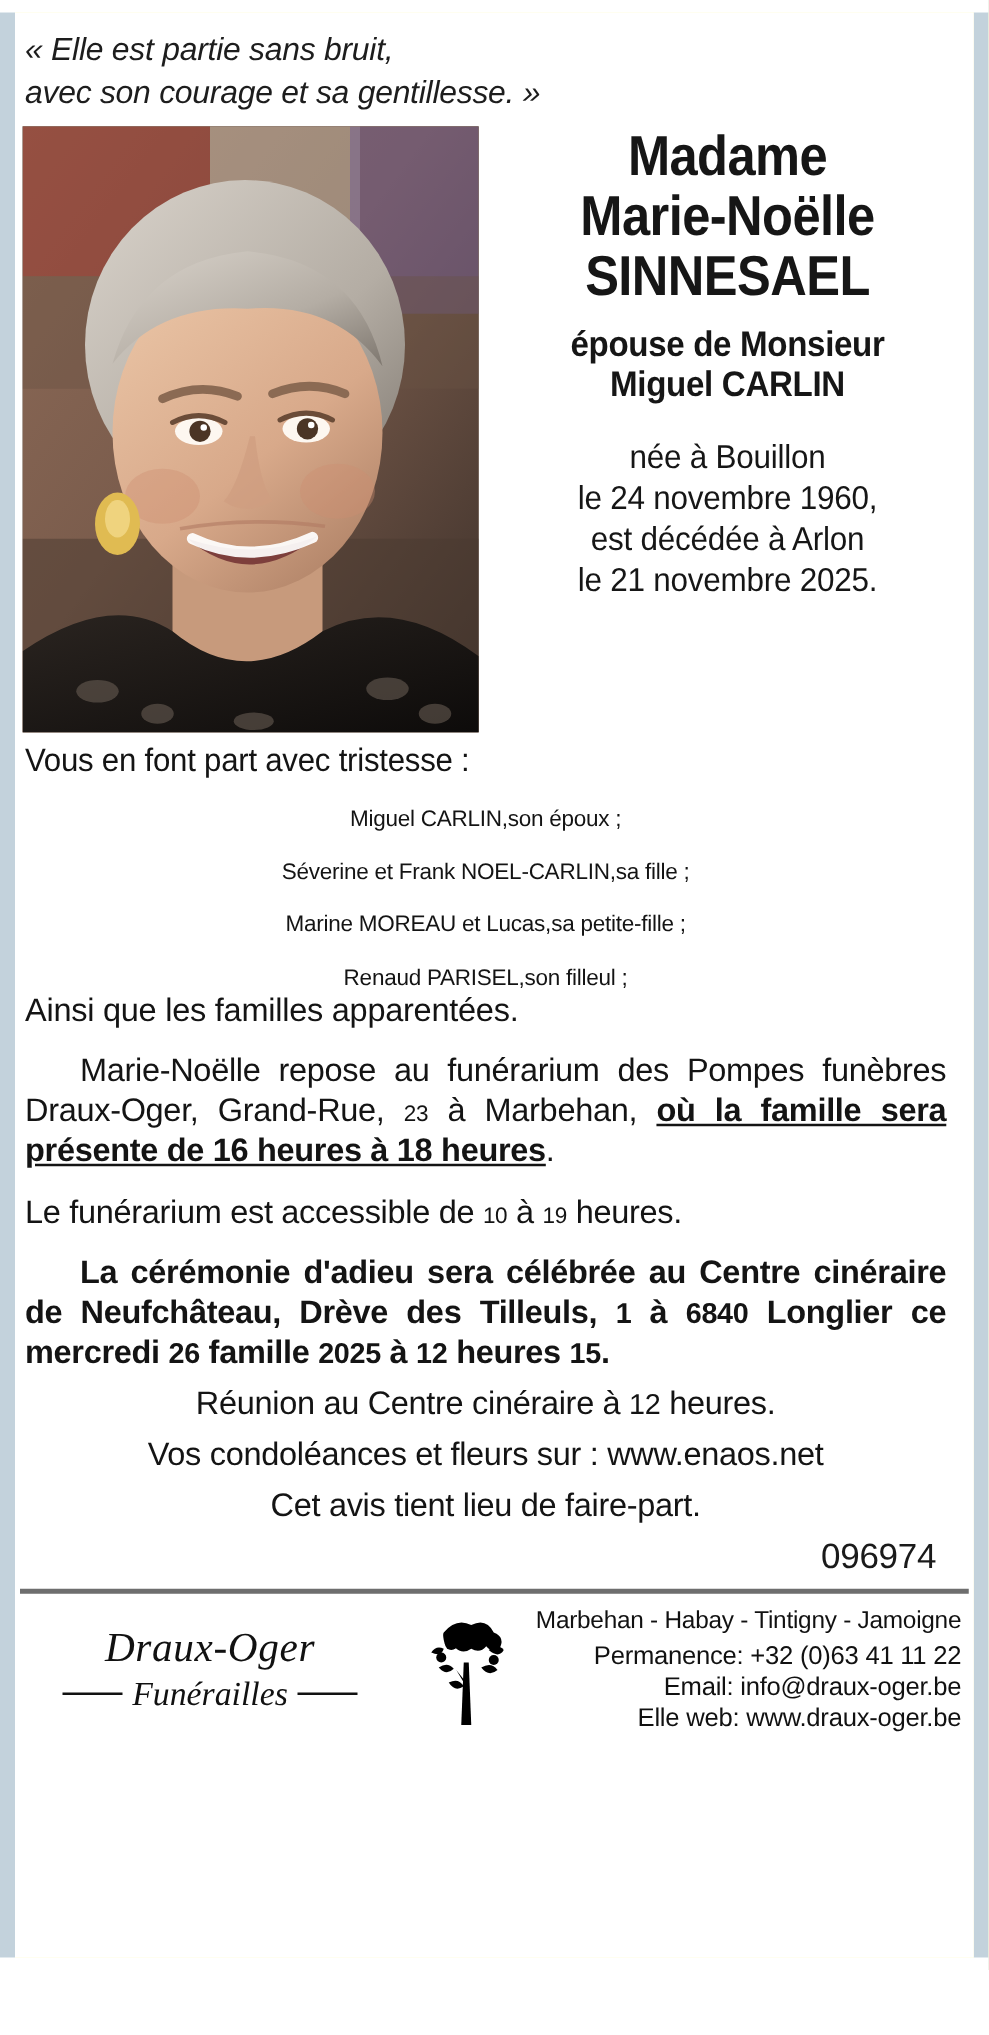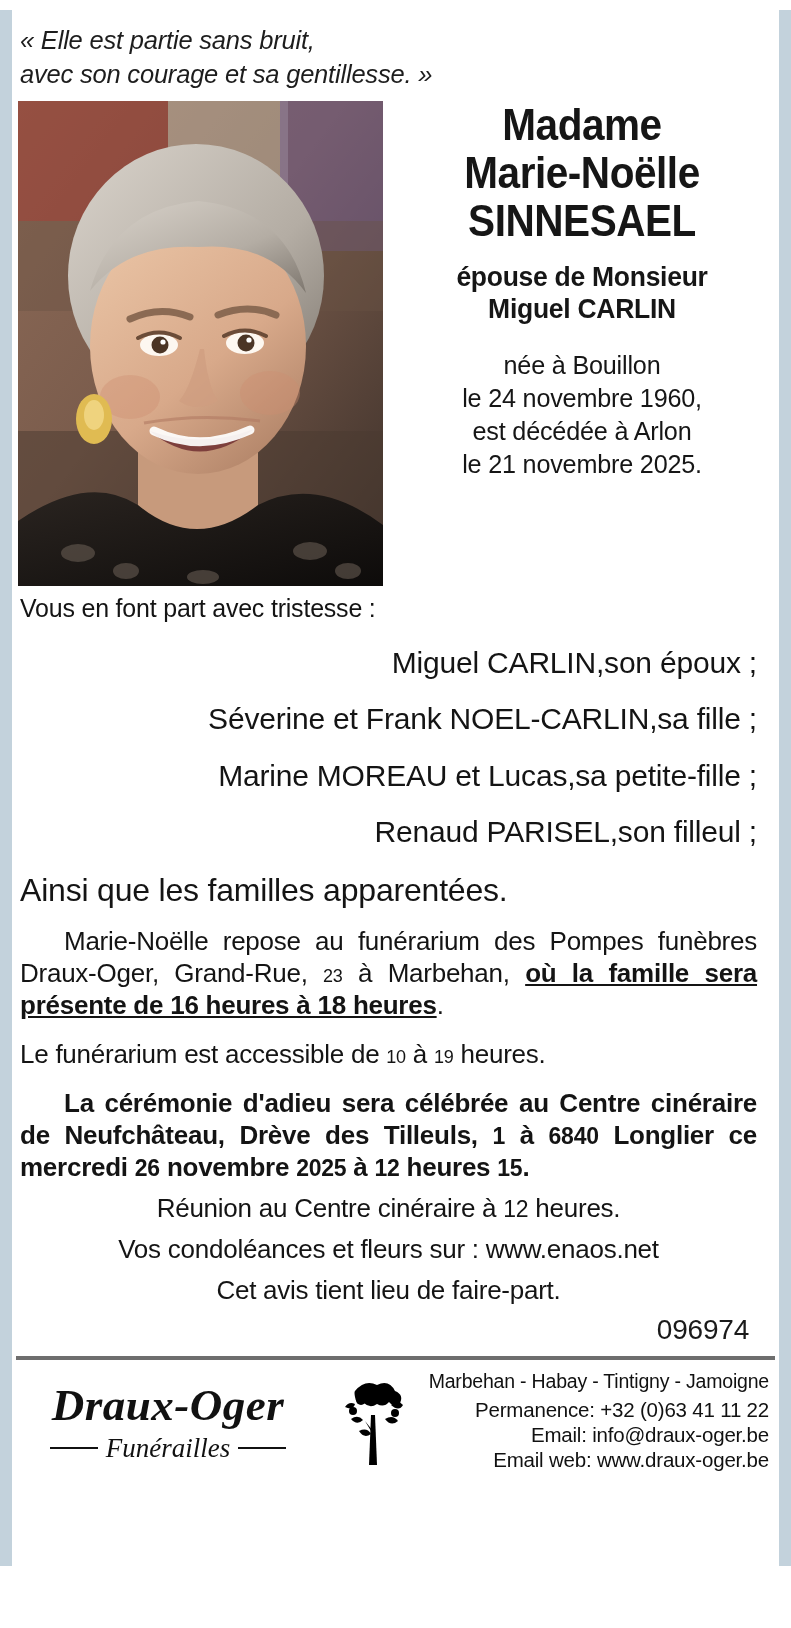--- a/index.html
+++ b/index.html
@@ -122,32 +122,31 @@
   .lead {
     font-size: 26px;
     line-height: 1.18;
     margin-top: 7px;
     letter-spacing: -0.2px;
     transform: scaleX(0.96);
     transform-origin: 0 0;
   }
   .rel-row {
     display: flex;
-    justify-content: flex-end;
+    justify-content: center;
     align-items: baseline;
-    font-size: 30px;
+    font-size: 18px;
     line-height: 1.18;
     margin-top: 21px;
     letter-spacing: -0.2px;
   }
   .rel-row .nm, .rel-row .rl { white-space: nowrap; }
   .also {
-    font-size: 32px;
+    font-size: 26px;
     line-height: 1.18;
-    margin-top: 22px;
     letter-spacing: -0.2px;
   }
 
   
   .para {
     font-size: 26px;
     line-height: 1.23;
     letter-spacing: -0.25px;
     color: #141414;
     text-align: justify;
@@ -198,21 +197,21 @@
     height: 112px;
     box-sizing: border-box;
   }
   .brand {
     flex: 0 0 300px;
     text-align: center;
     font-family: "Liberation Serif", serif;
     font-style: italic;
     color: #111;
   }
-  .brand .b1 { font-size: 45px; letter-spacing: 0.5px; font-weight: bold; }
+  .brand .b1 { font-size: 33px; letter-spacing: 0.5px; }
   .brand .b2 {
     font-size: 27px;
     margin-top: 2px;
     display: flex;
     align-items: center;
     justify-content: center;
     gap: 8px;
     white-space: nowrap;
   }
   .brand .b2::before, .brand .b2::after {
@@ -381,21 +380,21 @@
 
       <div class="para">
         <span>Marie-Noëlle repose au funérarium des Pompes funèbres Draux-Oger, Grand-Rue, </span><span class="sm">23</span><span> à Marbehan, </span><b>où la famille sera présente de 16 heures à 18 heures</b><span>.</span>
       </div>
 
       <div class="para para-center">
         <span>Le funérarium est accessible de </span><span class="sm">10</span><span> à </span><span class="sm">19</span><span> heures.</span>
       </div>
 
       <div class="para para-bold">
-        <span>La cérémonie d'adieu sera célébrée au Centre cinéraire de Neufchâteau, Drève des Tilleuls, </span><span class="sm">1</span><span> à </span><span class="sm">6840</span><span> Longlier ce mercredi </span><span class="sm">26</span><span> novembre </span><span class="sm">2025</span><span> à </span><span class="sm">12</span><span> heures </span><span class="sm">15</span><span>.</span>
+        <span>La cérémonie d'adieu sera célébrée au Centre cinéraire de Neufchâteau, Drève des Tilleuls, </span><span class="sm">1</span><span> à </span><span class="sm">6840</span><span> Longlier ce mercredi </span><span class="sm">26</span><span> famille </span><span class="sm">2025</span><span> à </span><span class="sm">12</span><span> heures </span><span class="sm">15</span><span>.</span>
       </div>
 
       <div class="line-c">
         <span>Réunion au Centre cinéraire à </span><span class="sm">12</span><span> heures.</span>
       </div>
 
       <div class="line-c">Vos condoléances et fleurs sur : www.enaos.net</div>
       <div class="line-c">Cet avis tient lieu de faire-part.</div>
 
       <div class="refnum">096974</div>
@@ -427,18 +426,18 @@
             <circle cx="28" cy="38" r="4"></circle>
             <path d="M34 58 q8 -4 12 3 q-7 5 -12 -3 Z"></path>
           </g>
         </svg>
       </div>
 
       <div class="contact">
         <div class="towns">Marbehan - Habay - Tintigny - Jamoigne</div>
         <div class="cl">Permanence: +32 (0)63 41 11 22</div>
         <div class="cl">Email: info@draux-oger.be</div>
-        <div class="cl">Email web: www.draux-oger.be</div>
+        <div class="cl">Elle web: www.draux-oger.be</div>
       </div>
     </div>
 
   </div>
 </div>
 
 </body></html>

